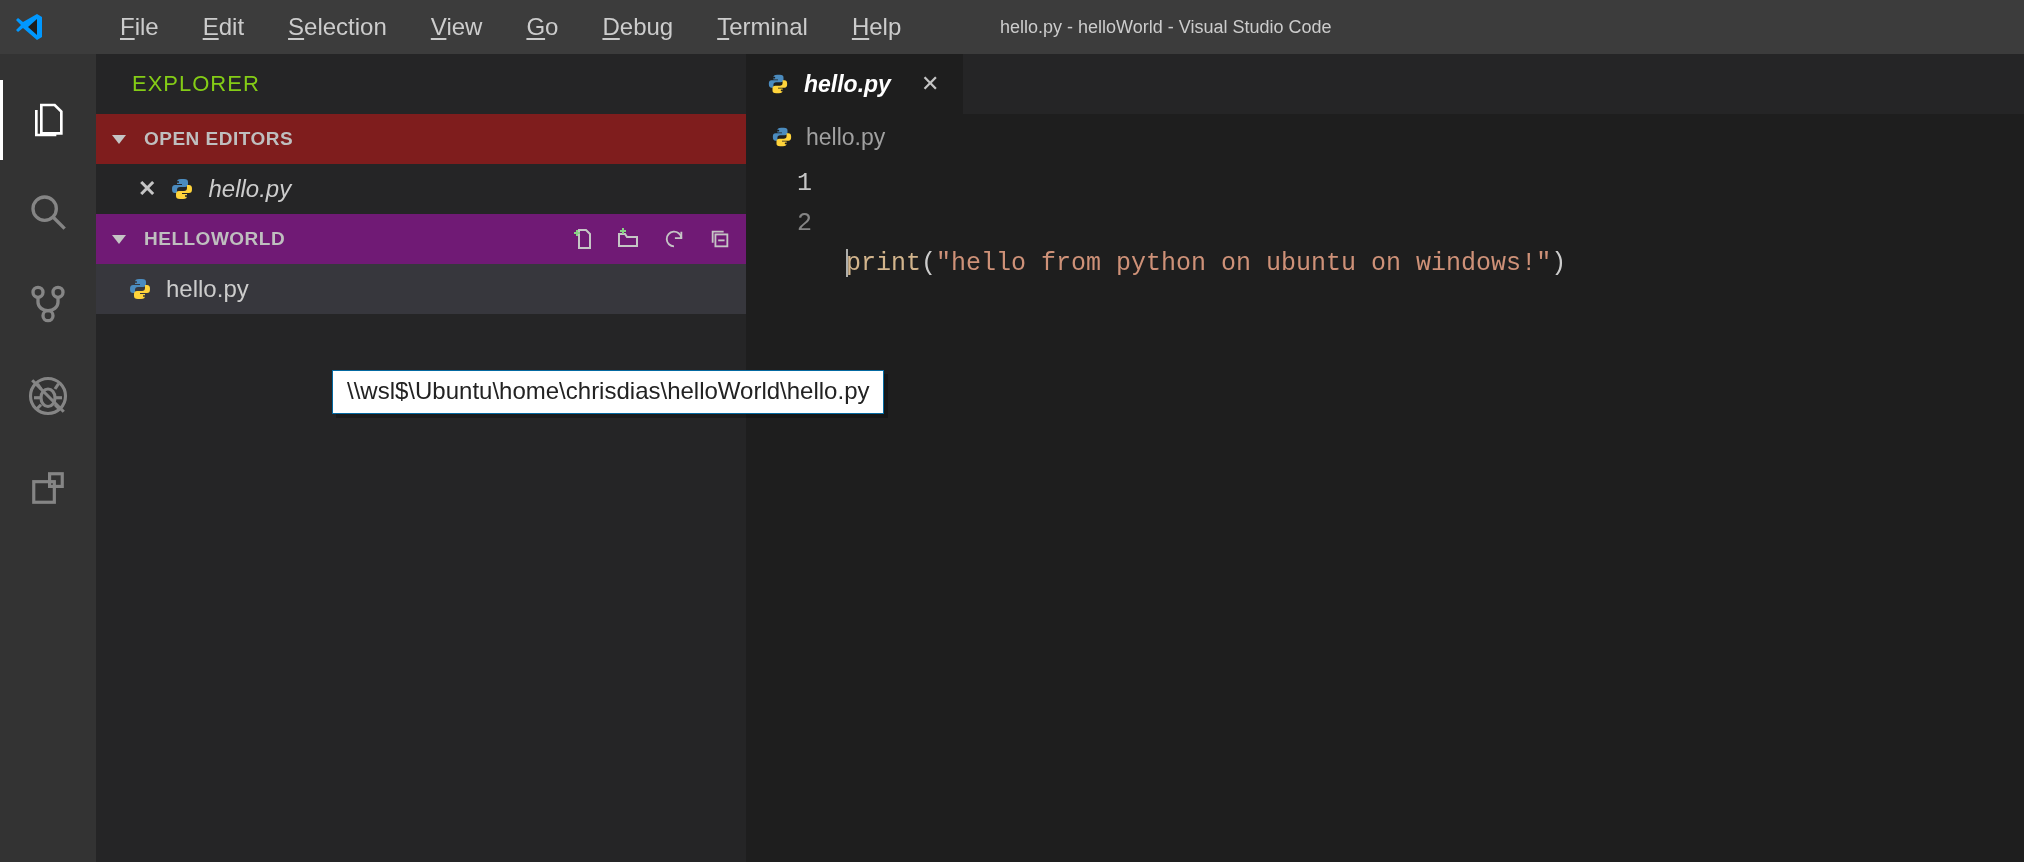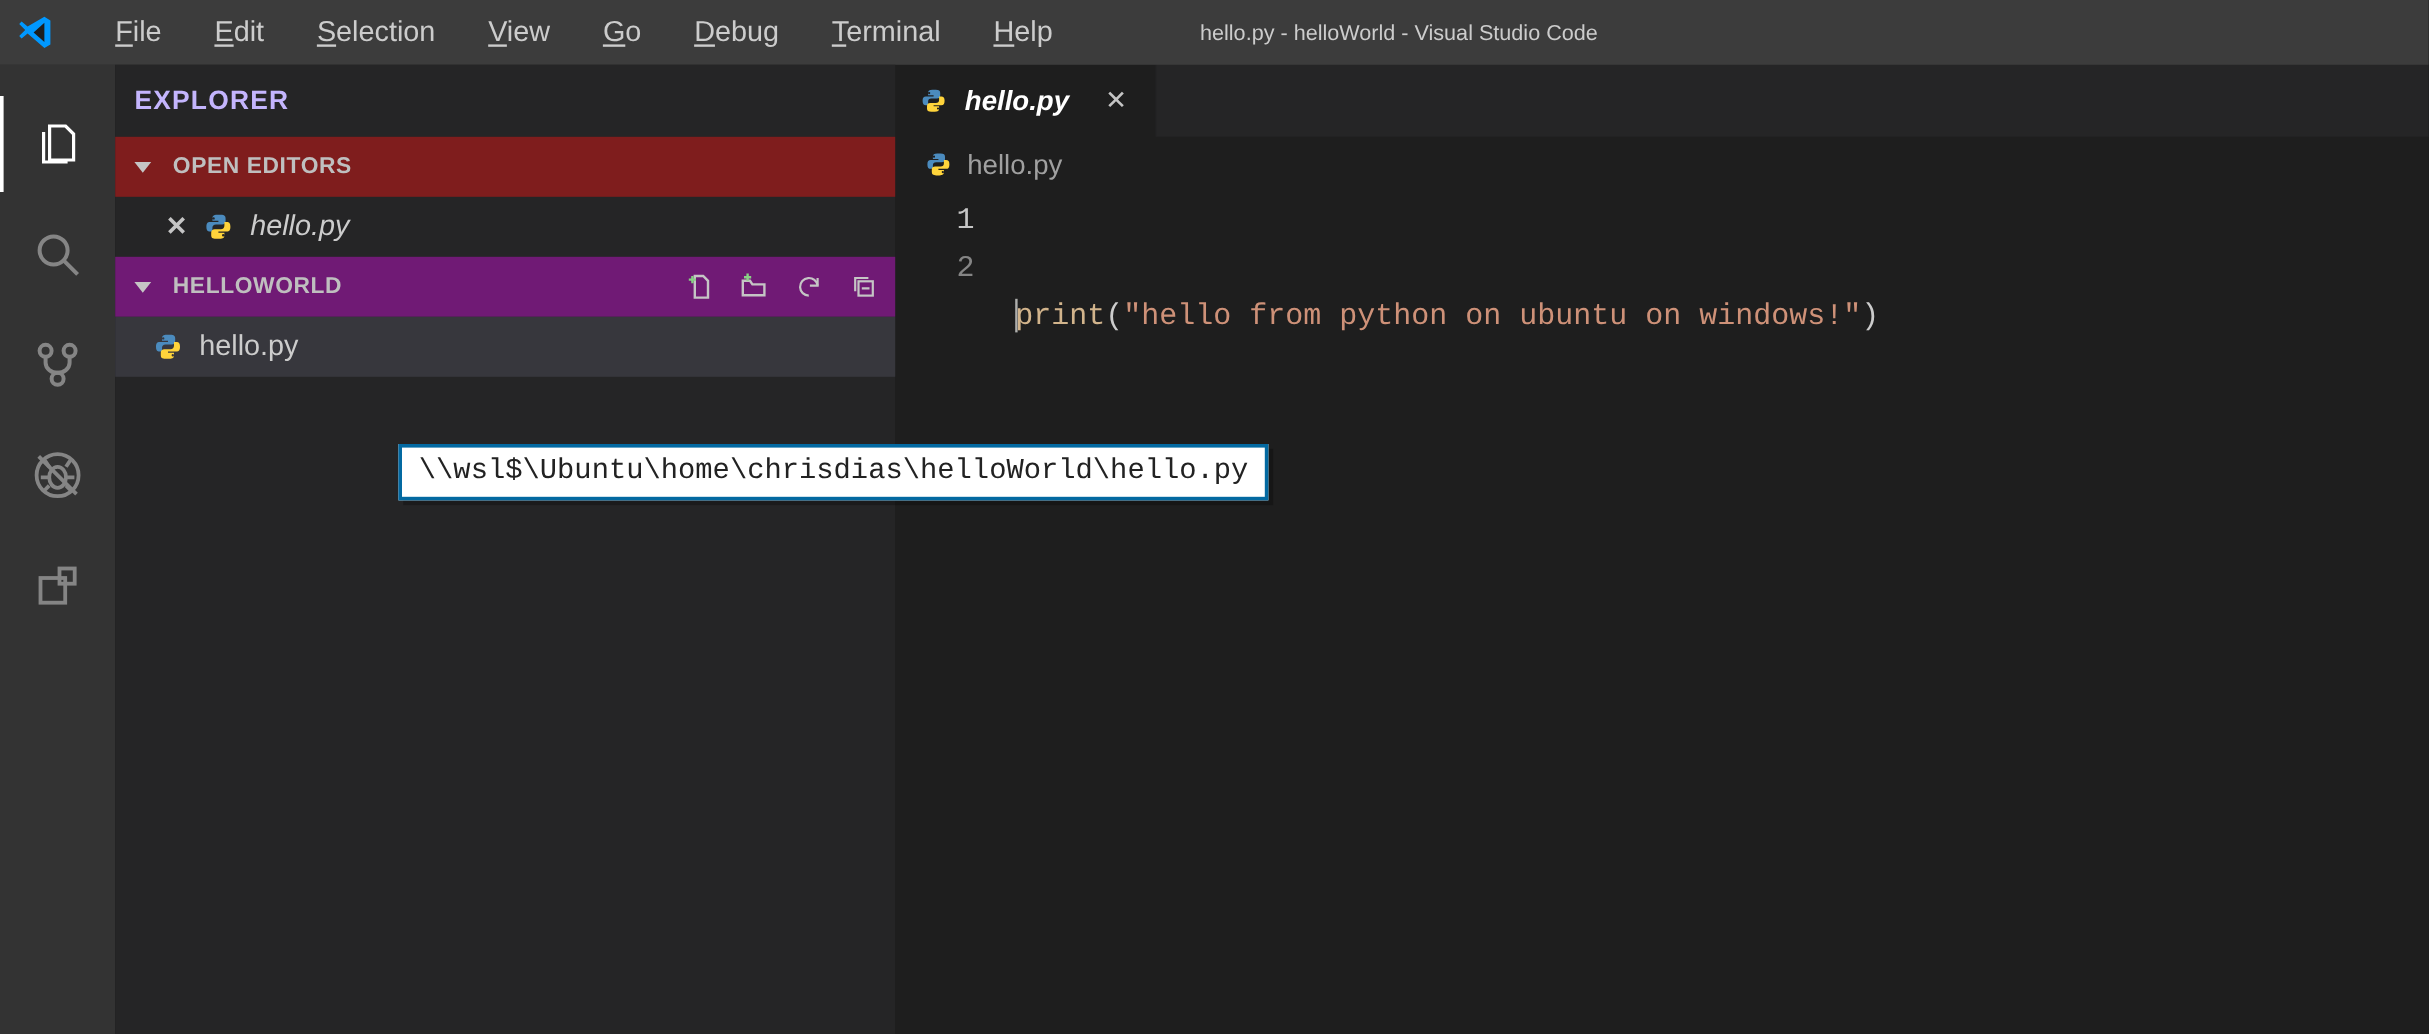--- a/index.html
+++ b/index.html
@@ -11,20 +11,21 @@
     color: #cccccc;
     overflow: hidden;
   }
   .titlebar {
     height: 54px;
     background: #3c3c3c;
     display: flex;
     align-items: center;
     padding: 0 14px;
     position: relative;
+    gap: 24px;
   }
   .logo {
     width: 32px; height: 32px;
     margin-right: 28px;
     display: flex; align-items: center; justify-content: center;
   }
   .menubar { display: flex; gap: 0; }
   .menu-item {
     padding: 10px 22px;
     font-size: 24px;
@@ -70,25 +71,24 @@
   .sidebar {
     width: 650px;
     background: #252526;
     display: flex;
     flex-direction: column;
     position: relative;
   }
   .sidebar-title {
     height: 60px;
     display: flex; align-items: center;
-    padding-left: 16px;
+    padding-left: 36px;
     font-size: 22px;
     letter-spacing: 1px;
-    color: #c4b5fd;
-    font-weight: bold;
+    color: #84cc16;
   }
   .section-header {
     height: 50px;
     display: flex; align-items: center;
     padding-left: 16px;
     font-size: 19px;
     font-weight: 700;
     letter-spacing: 0.5px;
     color: #bfbfbf;
     background: #7f1d1d;
@@ -193,25 +193,25 @@
   .tok-fn { color:#d2b48c; }
   .tok-par { color:#cccccc; }
   .tok-str { color:#ce9178; }
 
   .tooltip {
     position: absolute;
     left: 236px;
     top: 316px;
     background: #ffffff;
     color: #222222;
-    border: 3px solid #0369a1;
+    border: 1px solid #0369a1;
     box-shadow: 4px 4px 0 rgba(0,0,0,0.25);
     padding: 6px 14px 8px 14px;
     font-size: 24px;
-    font-family: Liberation Mono, monospace;
+    font-family: Liberation Sans, sans-serif;
     z-index: 100;
   }
 </style>
 </head>
 <body>
 
 <div class="titlebar">
   <span class="logo">
     <svg width="32" height="32" viewBox="0 0 32 32">
       <path d="M23 3 L28 6 L28 26 L23 29 L9 17 L4 21 L2 19 L7 14 L2 9 L4 7 L9 11 Z" fill="#0098ff"></path>

